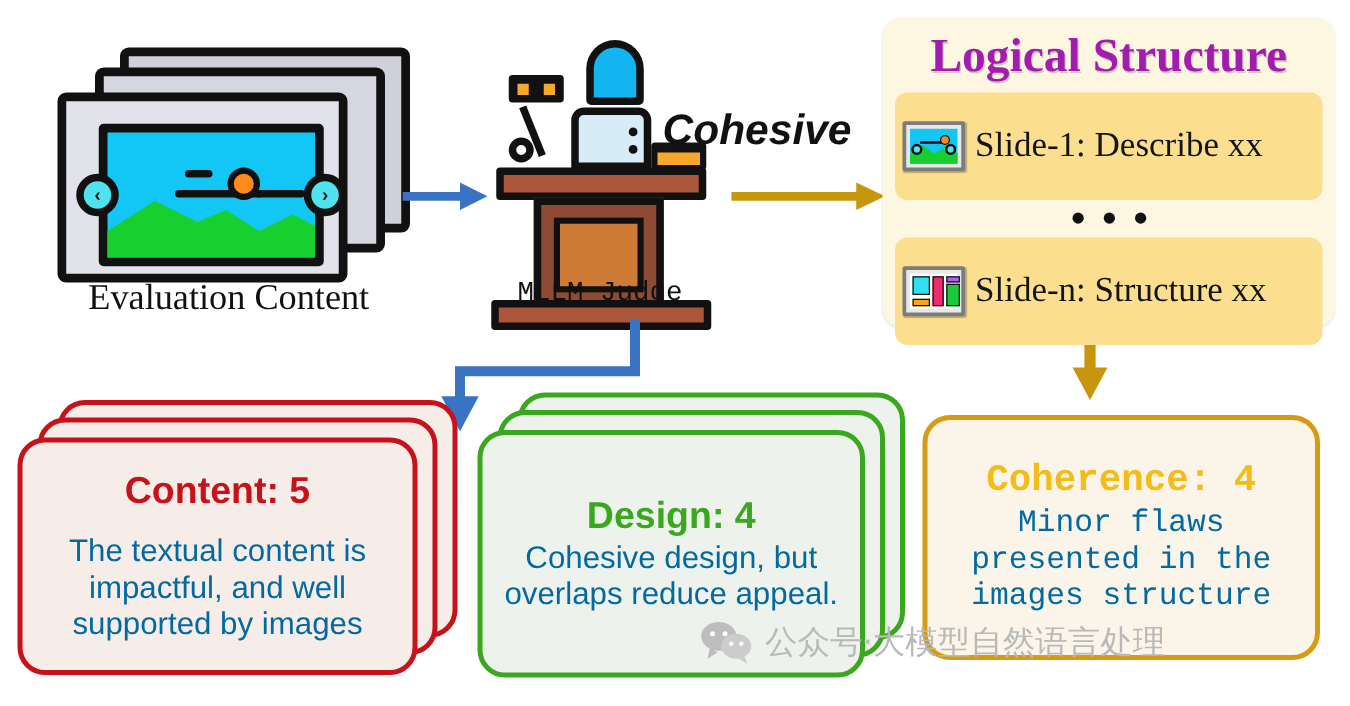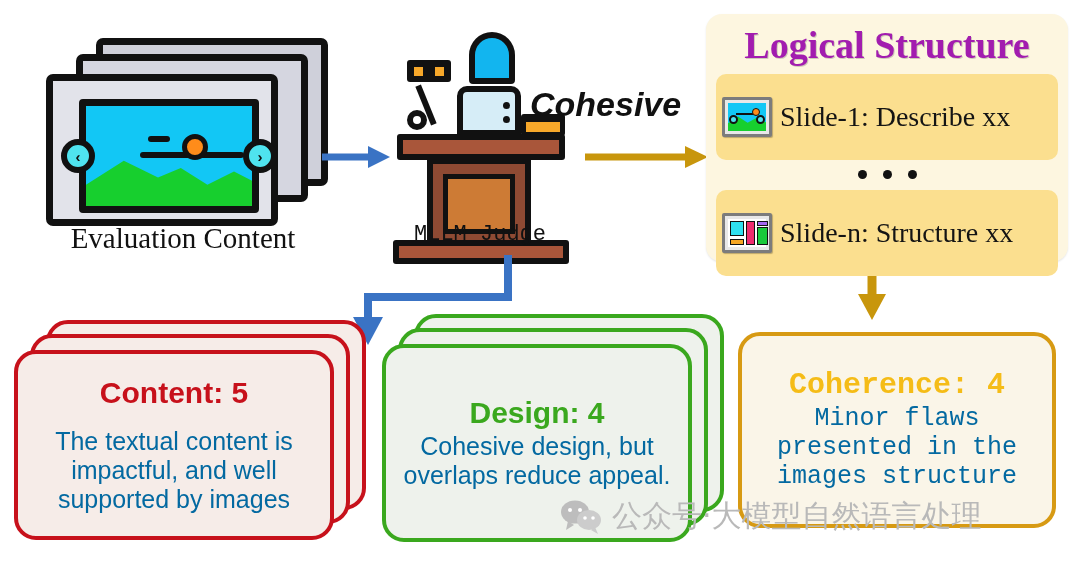--- a/index.html
+++ b/index.html
@@ -148,21 +148,21 @@
   #design-stack .c1{left:4px;top:32px;}
   #design-stack .card-title{color:#3aa81e;}
 
   #coherence-stack{left:730px;top:318px;width:340px;height:230px;}
   #coherence-stack .card{left:8px;top:14px;width:318px;height:196px;border-color:#d79a13;background:#faf5e8;font-family:Liberation Mono, monospace;}
   #coherence-stack .card-title{color:#f5bc17;}
 
   
   #watermark{
     left:560px;top:496px;display:flex;align-items:center;gap:10px;
-    color:#b9b9b9;font-size:30px;font-family:"DejaVu Sans",sans-serif;
+    color:#b9b9b9;font-size:26px;font-family:"DejaVu Sans",sans-serif;
     white-space:nowrap;
   }
 </style>
 </head>
 <body>
 
 <div class="abs" id="eval-target">
   <div class="slide-card slide-back2"></div>
   <div class="slide-card slide-back1"></div>
   <div class="slide-card slide-front">

